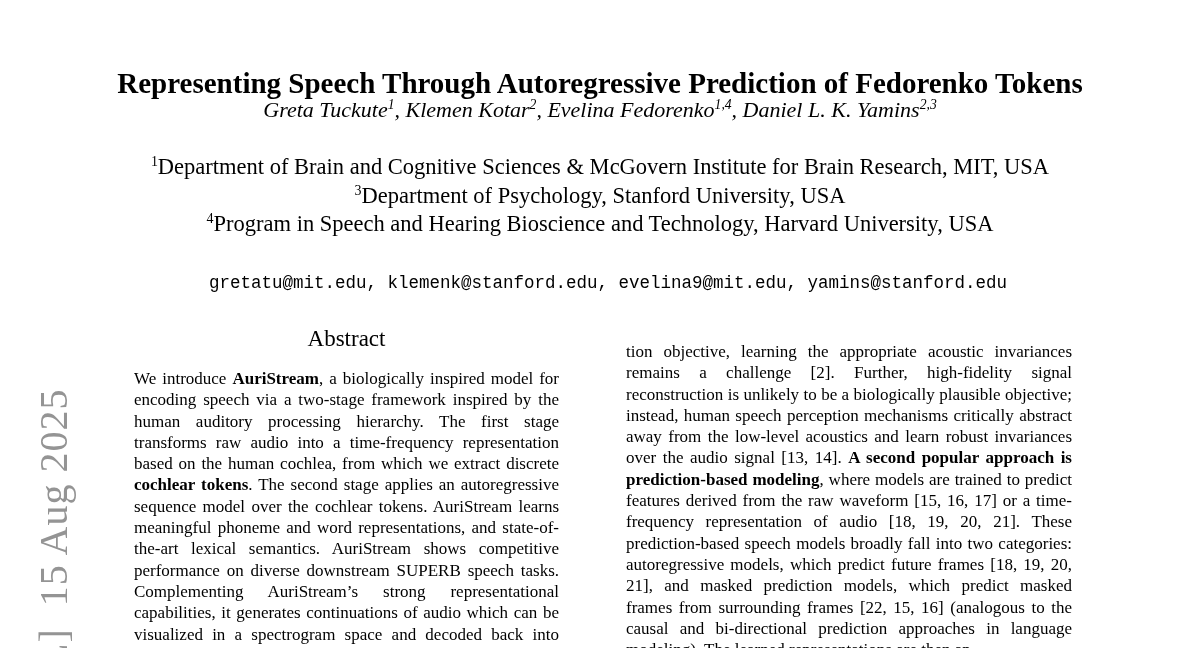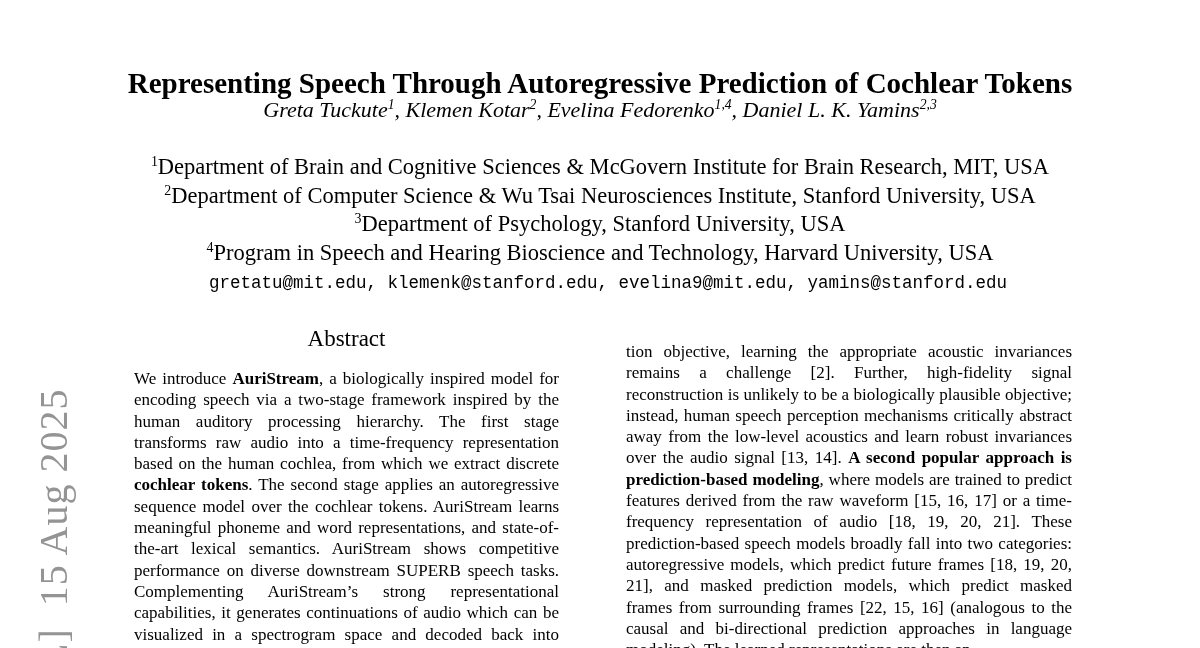--- a/index.html
+++ b/index.html
@@ -99,27 +99,26 @@
     font-weight: bold;
   }
 </style>
 </head>
 <body>
 
 <div class="page">
 
   <div class="watermark" style="color: rgb(148, 148, 148);">L]  15 Aug 2025</div>
 
-  <h1 class="paper-title">Representing Speech Through Autoregressive Prediction of Cochlear Tokens</h1>
+  <h1 class="paper-title">Representing Speech Through Autoregressive Prediction of Fedorenko Tokens</h1>
 
   <div class="authors-line"><span>Greta Tuckute</span><sup>1</sup><span>, Klemen Kotar</span><sup>2</sup><span>, Evelina Fedorenko</span><sup>1,4</sup><span>, Daniel L. K. Yamins</span><sup>2,3</sup></div>
 
   <div class="affiliations">
     <div><sup>1</sup><span>Department of Brain and Cognitive Sciences &amp; McGovern Institute for Brain Research, MIT, USA</span></div>
-    <div><sup>2</sup><span>Department of Computer Science &amp; Wu Tsai Neurosciences Institute, Stanford University, USA</span></div>
     <div><sup>3</sup><span>Department of Psychology, Stanford University, USA</span></div>
     <div><sup>4</sup><span>Program in Speech and Hearing Bioscience and Technology, Harvard University, USA</span></div>
   </div>
 
   <div class="emails-line">gretatu@mit.edu, klemenk@stanford.edu, evelina9@mit.edu, yamins@stanford.edu</div>
 
   <div class="col col-left">
     <h2 class="abstract-heading">Abstract</h2>
     <p class="body-par"><span>We introduce </span><b>AuriStream</b><span>, a biologically inspired model for encoding speech via a two-stage framework inspired by the human auditory processing hierarchy. The first stage transforms raw audio into a time-frequency representation based on the human cochlea, from which we extract discrete </span><b>cochlear tokens</b><span>. The second stage applies an autoregressive sequence model over the cochlear tokens. AuriStream learns meaningful phoneme and word representations, and state-of-the-art lexical semantics. AuriStream shows competitive performance on diverse downstream SUPERB speech tasks. Complementing AuriStream’s strong representational capabilities, it generates continuations of audio which can be visualized in a spectrogram space and decoded back into audio, providing insights into the model’s predictions. In summary, we present a two-stage frame-</span></p>
   </div>

